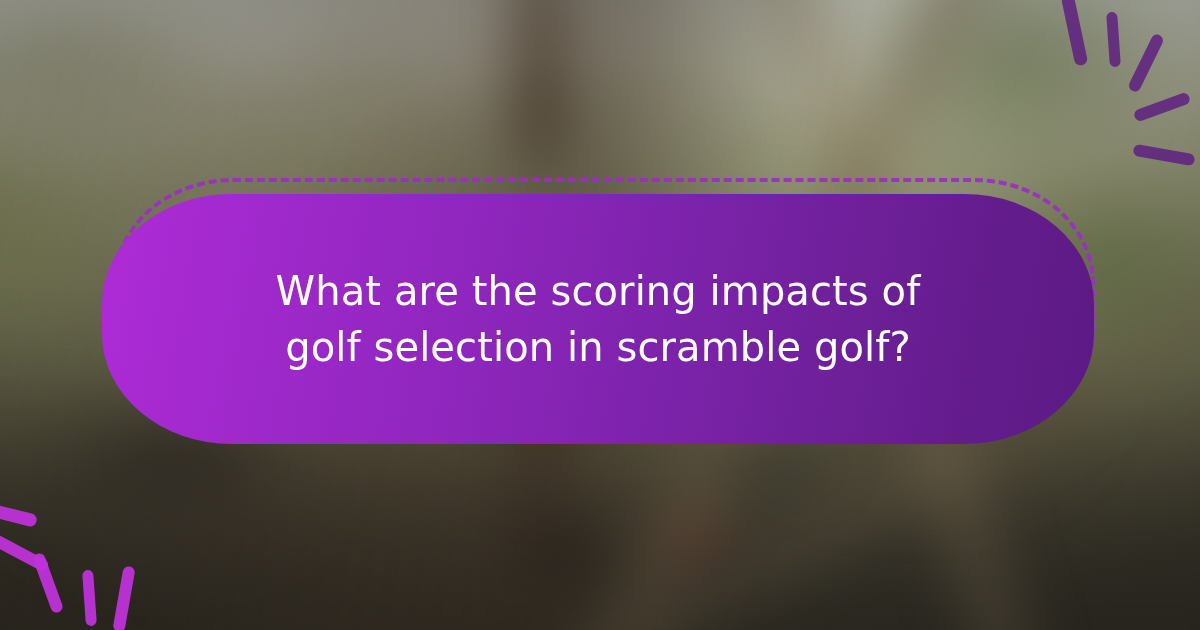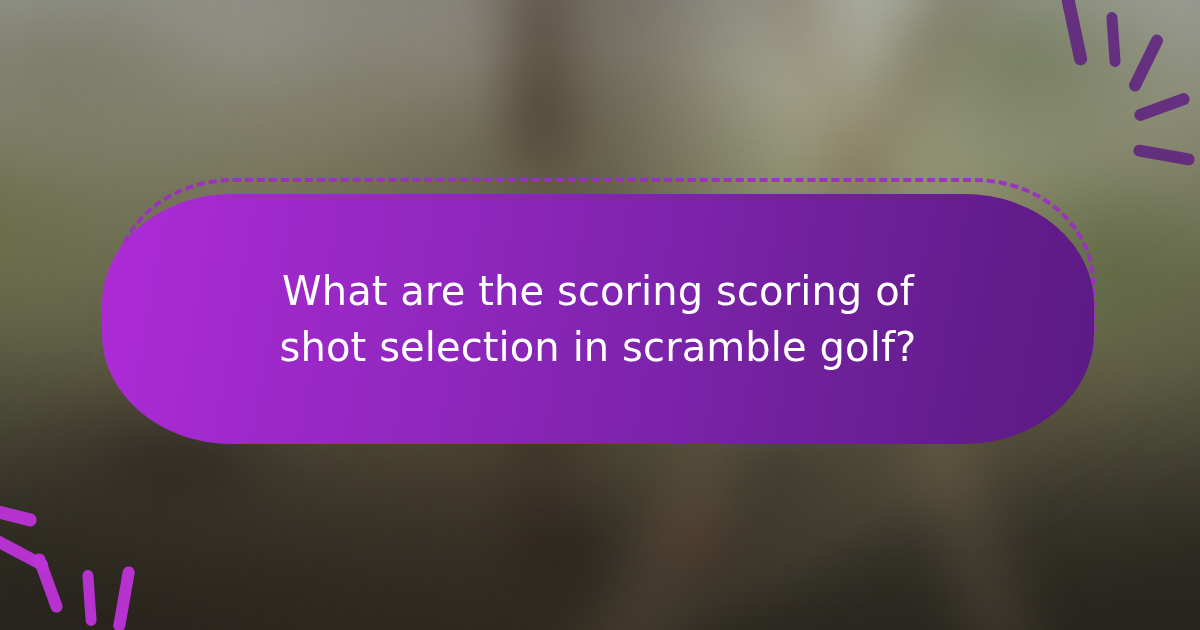--- a/index.html
+++ b/index.html
@@ -166,16 +166,16 @@
       <span style="left: -4px; top: 8px; width: 13px; height: 70px; background: rgb(190, 51, 217); opacity: 0.95; transform: rotate(104deg);"></span>
       <span style="left: 14px; top: 52px; width: 12px; height: 62px; background: rgb(190, 51, 217); opacity: 0.95; transform: rotate(118deg);"></span>
       <span style="left: 42px; top: 82px; width: 12px; height: 62px; background: rgb(190, 51, 217); opacity: 0.95; transform: rotate(160deg);"></span>
       <span style="left: 84px; top: 100px; width: 11px; height: 56px; background: rgb(190, 51, 217); opacity: 0.95; transform: rotate(176deg);"></span>
       <span style="left: 118px; top: 96px; width: 12px; height: 66px; background: rgb(190, 51, 217); opacity: 0.95; transform: rotate(190deg);"></span>
     </div>
 
   <div class="card-dash" style="border-color: rgb(155, 47, 196);"></div>
 
   <div class="card" style="color: rgb(255, 255, 255);">
-    <div class="card-text">What are the scoring scoring of shot selection in scramble golf?</div>
+    <div class="card-text">What are the scoring impacts of golf selection in scramble golf?</div>
   </div>
 
 </div>
 
 </body></html>

